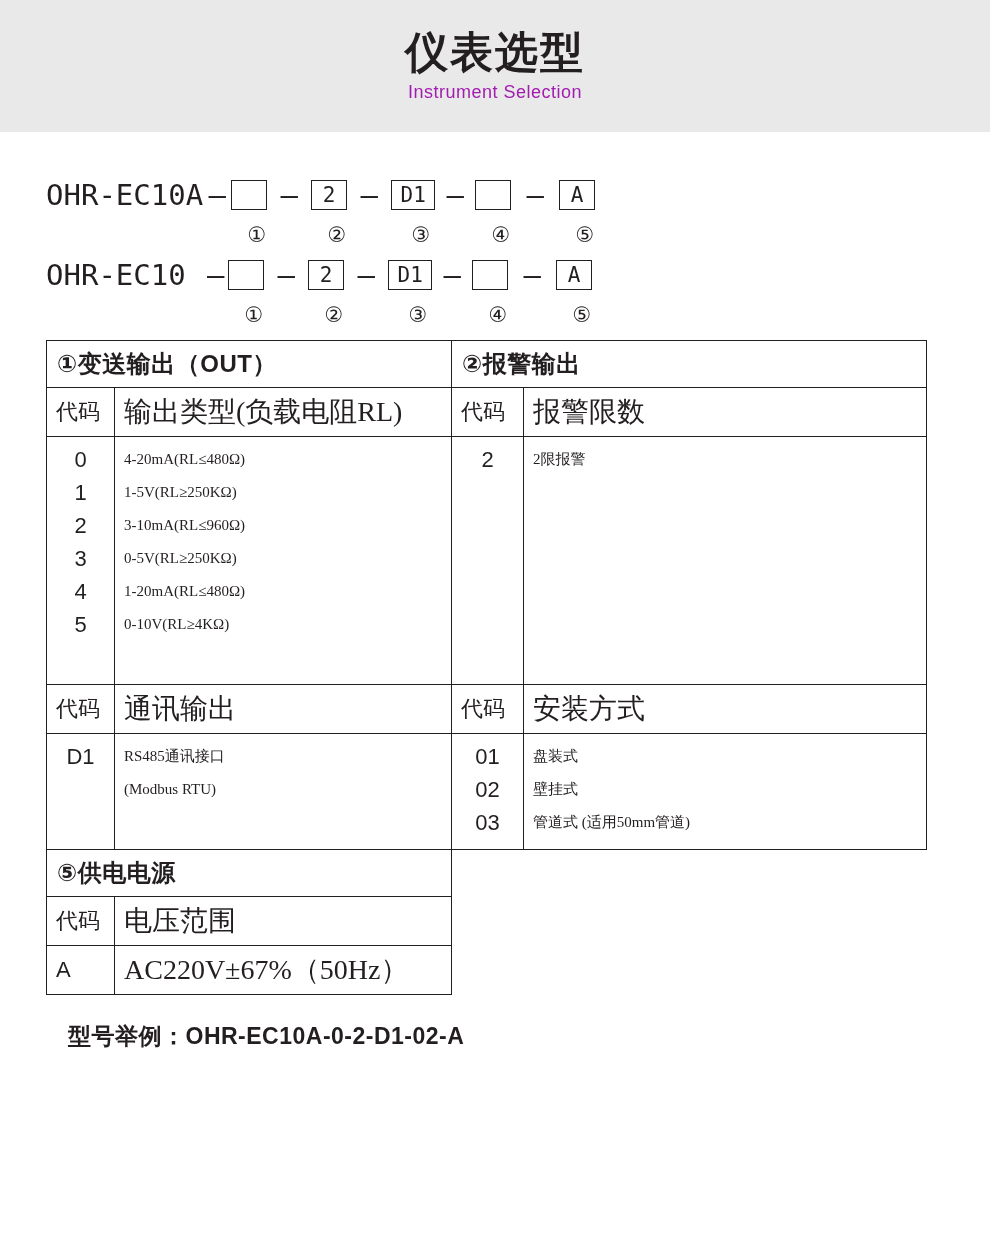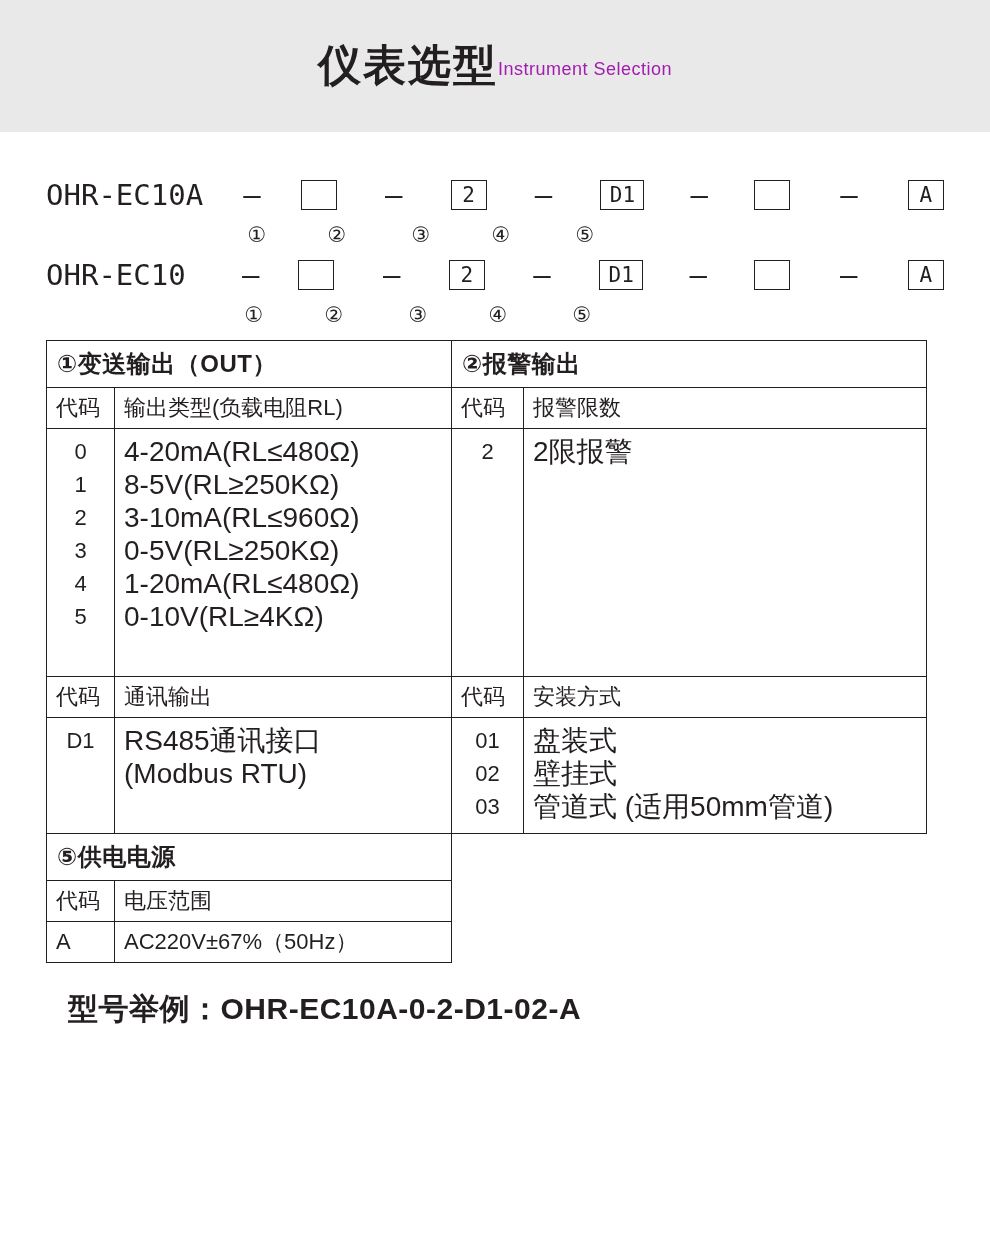--- a/index.html
+++ b/index.html
@@ -17,21 +17,21 @@
   .page {
     position: relative;
     width: 990px;
     height: 1240px;
   }
   
   .header {
     height: 132px;
     background: #e9e9e9;
     display: flex;
-    flex-direction: row;
+    flex-direction: column;
     align-items: center;
     justify-content: center;
   }
   .header-title {
     font-size: 43px;
     font-weight: bold;
     letter-spacing: 2px;
     color: #231f20;
     line-height: 1.1;
   }
@@ -45,21 +45,20 @@
   .content {
     padding: 0 46px;
   }
   .model-block {
     margin-top: 40px;
   }
   .model-row {
     display: flex;
     align-items: center;
     height: 46px;
-    justify-content: space-between;
   }
   .model-name {
     font-family: "DejaVu Sans Mono", "Liberation Mono", monospace;
     font-size: 29px;
     letter-spacing: 0px;
     color: #231f20;
     white-space: pre;
   }
   .dash {
     font-family: "DejaVu Sans Mono", "Liberation Mono", monospace;
@@ -105,47 +104,49 @@
     vertical-align: middle;
   }
   .sec-title {
     font-size: 24px;
     font-weight: bold;
     padding: 7px 10px 7px 10px;
     letter-spacing: 0.5px;
   }
   .cellpad {
     padding: 5px 9px;
-    font-size: 22px;
+    font-size: 28px;
+    font-family: Liberation Serif, serif;
   }
   .cellpad-c {
     padding: 5px 9px;
     font-size: 22px;
     text-align: left;
   }
   .listcell {
     padding: 6px 9px 10px 9px;
-    font-size: 28px;
+    font-size: 15px;
     line-height: 1.45;
+    font-family: Liberation Serif, serif;
   }
   .listcell-c {
     padding: 6px 9px 10px 9px;
     font-size: 22px;
     line-height: 1.45;
     text-align: center;
   }
   .row-line {
     height: 33px;
     line-height: 33px;
     white-space: nowrap;
   }
   .example {
     margin-top: 26px;
     margin-left: 22px;
-    font-size: 30px;
+    font-size: 23px;
     font-weight: bold;
     letter-spacing: 0.5px;
   }
   .nowrap { white-space: nowrap; }
 </style>
 </head>
 <body>
 
 <div class="page">
 
@@ -254,21 +255,21 @@
             <div class="row-line">2</div>
             <div class="row-line">3</div>
             <div class="row-line">4</div>
             <div class="row-line">5</div>
             <div class="row-line">&nbsp;</div>
           </div>
         </td>
         <td style="vertical-align:top">
           <div class="listcell">
             <div class="row-line">4-20mA(RL≤480Ω)</div>
-            <div class="row-line">8-5V(RL≥250KΩ)</div>
+            <div class="row-line">1-5V(RL≥250KΩ)</div>
             <div class="row-line">3-10mA(RL≤960Ω)</div>
             <div class="row-line">0-5V(RL≥250KΩ)</div>
             <div class="row-line">1-20mA(RL≤480Ω)</div>
             <div class="row-line">0-10V(RL≥4KΩ)</div>
             <div class="row-line">&nbsp;</div>
           </div>
         </td>
         <td style="vertical-align:top">
           <div class="listcell-c">
             <div class="row-line">2</div>

